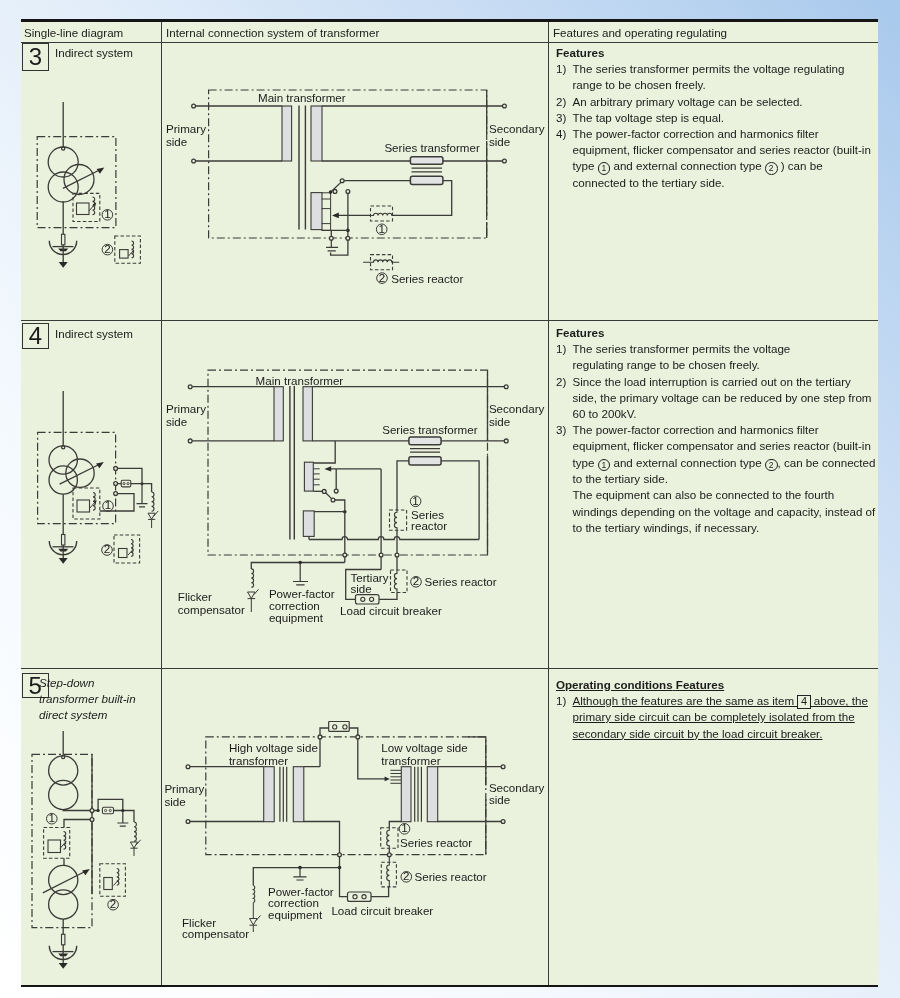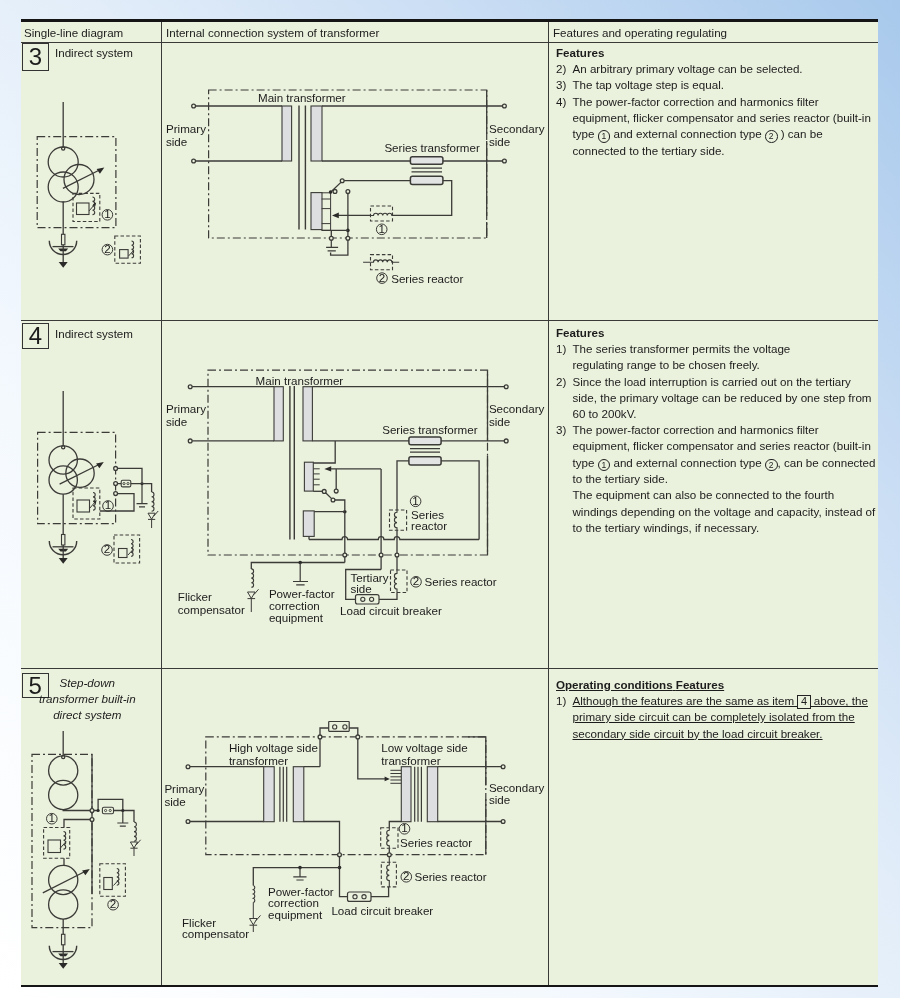--- a/index.html
+++ b/index.html
@@ -6,21 +6,21 @@
   body{position:relative;width:900px;height:998px;overflow:hidden;
        font-family:"Liberation Sans",sans-serif;color:#1c1c1c;
        background:linear-gradient(to top right,#ffffff 0%,#f4f9fe 30%,#e2edf9 55%,#c6dbf3 78%,#a8c9ec 100%);}
   .tbl{position:absolute;left:21px;top:19px;width:857px;height:968px;background:#eaf1dc;
        border-top:3px solid #151515;border-bottom:2px solid #151515;box-sizing:border-box;}
   .hline{position:absolute;left:0;width:857px;height:1px;background:#3a3a38;}
   .vline{position:absolute;top:0;width:1px;height:963px;background:#3a3a38;}
   .htxt{position:absolute;top:5px;font-size:11.6px;white-space:nowrap;}
   .numbox{position:absolute;border:1.6px solid #333;box-sizing:border-box;
           text-align:center;font-size:24px;}
-  .rtitle{position:absolute;font-size:11.6px;line-height:16px;white-space:nowrap;text-align:center;}
+  .rtitle{position:absolute;font-size:11.6px;line-height:16px;white-space:nowrap;}
   .ftxt{position:absolute;font-size:11.6px;line-height:16.2px;width:330px;}
   .ftxt b{font-weight:bold;}
   .li{margin-left:16.5px;text-indent:-16.5px;}
   .n{display:inline-block;width:16.5px;text-indent:0;}
   .cnum{display:inline-block;width:10.6px;height:10.6px;border:1px solid #222;border-radius:50%;
         font-size:8.5px;line-height:10.6px;text-align:center;text-indent:0;vertical-align:-1px;}
   .bnum{display:inline-block;border:1px solid #222;font-size:11px;line-height:11px;
         padding:0 2.5px 1px 2.5px;text-indent:0;vertical-align:0px;}
   svg{position:absolute;left:0;top:0;}
   svg text{font-family:"Liberation Sans",sans-serif;font-size:11.6px;fill:#1c1c1c;}
@@ -53,20 +53,21 @@
 <div class="numbox" style="left:22px;top:323px;width:27px;height:26px;line-height:24px;">4</div>
 
 <div class="rtitle" style="left:55px;top:326px;">Indirect system</div>
 
 <div class="numbox" style="left:21.7px;top:672.5px;width:27px;height:25px;line-height:23px;">5</div>
 
 <div class="rtitle" style="left:39px;top:675px;font-style:italic;">Step-down<br>transformer built-in<br>direct system</div>
 
 <div class="ftxt" style="left:556px;top:45px;">
 <b>Features</b>
+<div class="li"><span class="n">1)</span>The series transformer permits the voltage regulating<br>range to be chosen freely.</div>
 <div class="li"><span class="n">2)</span>An arbitrary primary voltage can be selected.</div>
 <div class="li"><span class="n">3)</span>The tap voltage step is equal.</div>
 <div class="li"><span class="n">4)</span>The power-factor correction and harmonics filter<br>equipment, flicker compensator and series reactor (built-in<br>type <span class="cnum">1</span> and external connection type <span class="cnum">2</span> ) can be<br>connected to the tertiary side.</div>
 </div>
 
 <div class="ftxt" style="left:556px;top:325px;">
 <b>Features</b>
 <div class="li"><span class="n">1)</span>The series transformer permits the voltage<br>regulating range to be chosen freely.</div>
 <div class="li"><span class="n">2)</span>Since the load interruption is carried out on the tertiary<br>side, the primary voltage can be reduced by one step from<br>60 to 200kV.</div>
 <div class="li"><span class="n">3)</span>The power-factor correction and harmonics filter<br>equipment, flicker compensator and series reactor (built-in<br>type <span class="cnum">1</span> and external connection type <span class="cnum">2</span>, can be connected<br>to the tertiary side.<br>The equipment can also be connected to the fourth<br>windings depending on the voltage and capacity, instead of<br>to the tertiary windings, if necessary.</div>

